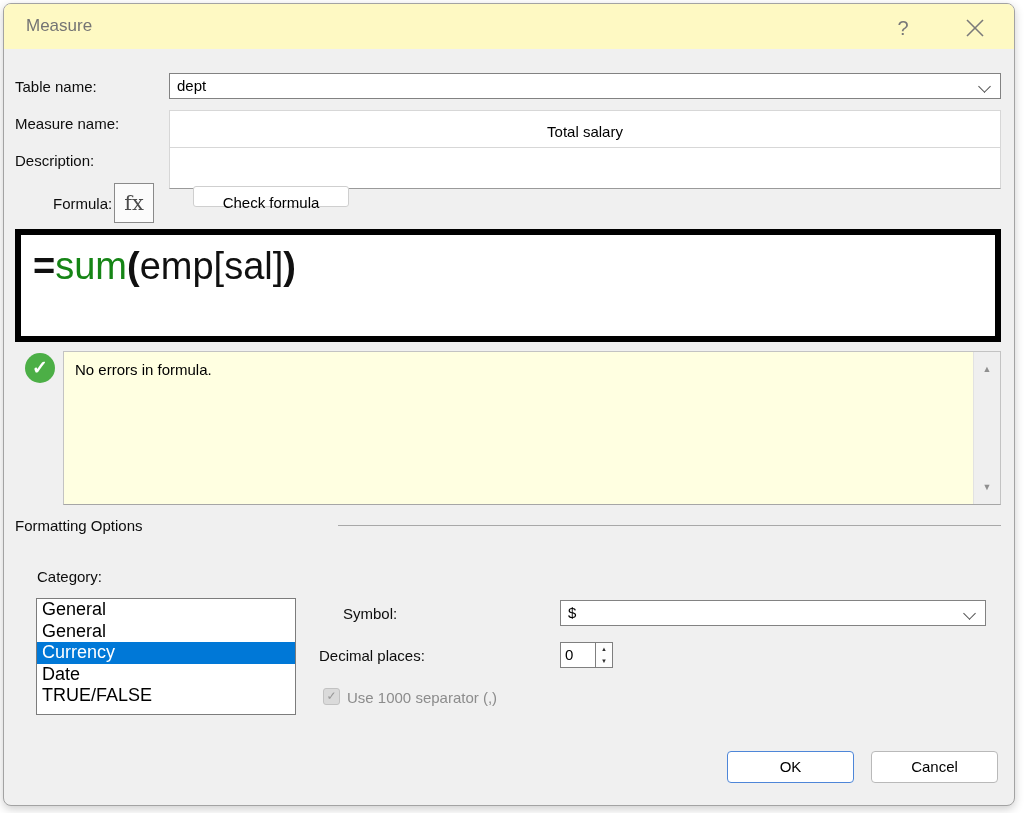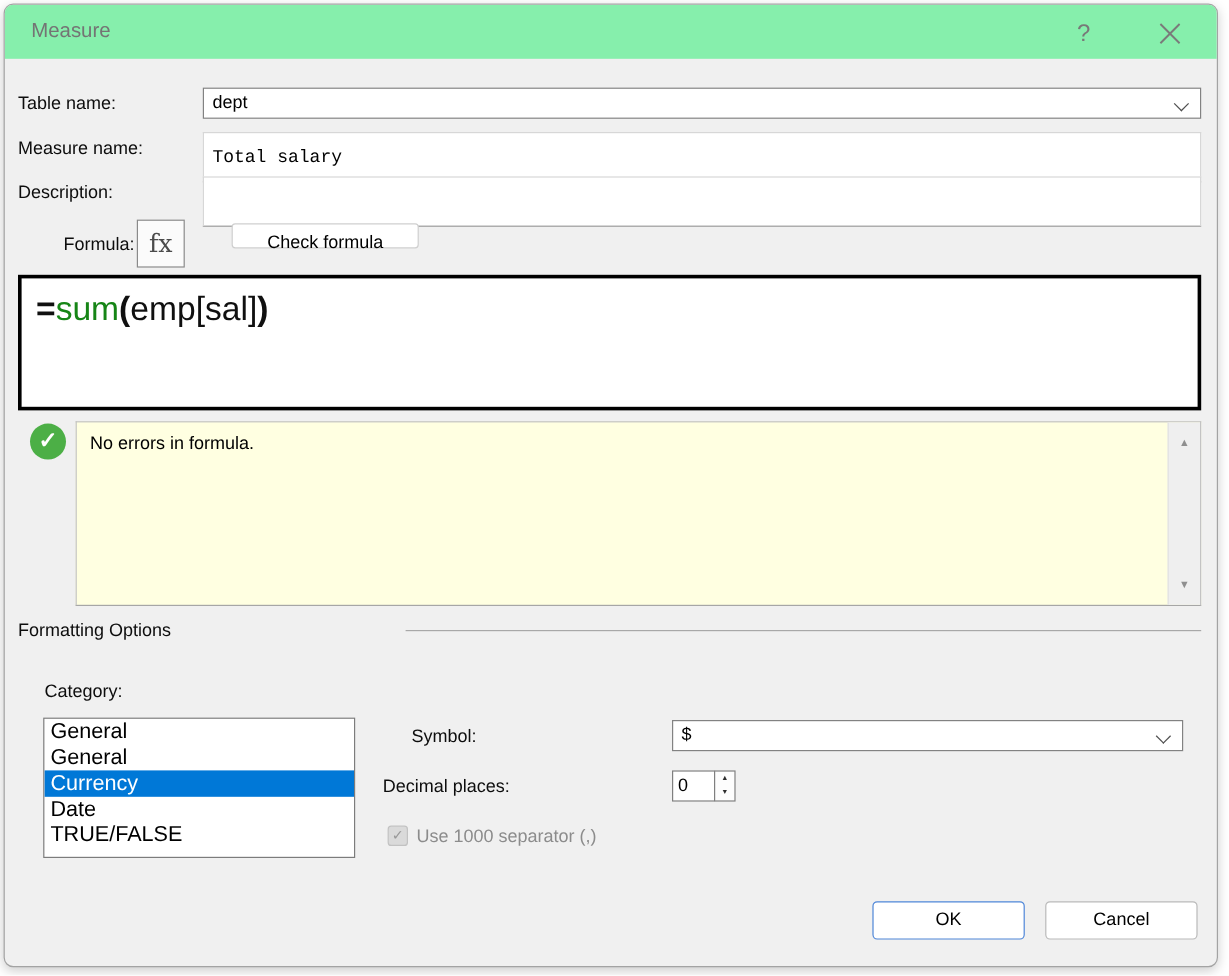--- a/index.html
+++ b/index.html
@@ -1,42 +1,42 @@
 <!DOCTYPE html>
 <html><head>
 <meta charset="utf-8">
 <style>
   html,body{margin:0;padding:0;background:#ffffff;}
   .stage{position:relative;width:1024px;height:813px;background:#ffffff;overflow:hidden;
          font-family:"Liberation Sans",sans-serif;}
   .dialog{position:absolute;left:3px;top:3px;width:1010px;height:801px;background:#f0f0f0;
           border:1px solid #a3a3a3;border-radius:8px;box-shadow:0 3px 10px rgba(0,0,0,.20);overflow:hidden;}
-  .titlebar{position:absolute;left:0;top:0;right:0;height:45px;background:#86efac;}
+  .titlebar{position:absolute;left:0;top:0;right:0;height:45px;background:#fef9c3;}
   .title{position:absolute;left:22px;top:12px;font-size:17px;color:#747474;}
   .help-btn{position:absolute;left:884px;top:9px;width:30px;height:30px;font-size:20px;color:#787878;
             text-align:center;line-height:30px;cursor:default;}
   .close-btn{position:absolute;left:953px;top:8px;width:36px;height:32px;display:flex;
              align-items:center;justify-content:center;}
   .lbl{position:absolute;font-size:15px;color:#0d0d0d;white-space:nowrap;}
   .combo{position:absolute;background:#ffffff;border:1px solid #828282;height:26px;box-sizing:border-box;
          font-size:15px;color:#000;}
   .combo .val{position:absolute;left:7px;top:3px;}
   .chev{position:absolute;right:11px;top:8px;width:8px;height:8px;border-right:1.6px solid #4f4f4f;
         border-bottom:1.6px solid #4f4f4f;transform:rotate(45deg);}
   .txtinput{position:absolute;height:42px;box-sizing:border-box;background:#ffffff;
             border:1px solid #d7d7d7;border-bottom:1px solid #9a9a9a;font-size:15px;color:#000;
-            padding:0 7px;font-family:Liberation Mono, monospace;outline:none;}
+            padding:0 7px;font-family:Liberation Sans, sans-serif;outline:none;text-align:center;}
   .fx-btn{position:absolute;left:110px;top:179px;width:40px;height:40px;background:#fbfbfb;
           border:1px solid #8a8a8a;box-sizing:border-box;text-align:center;}
   .fx-glyph{font-family:"DejaVu Serif",serif;font-size:21px;color:#4b4b4b;line-height:38px;}
   .check-formula-btn{position:absolute;left:165px;top:182px;width:156px;height:21px;background:#ffffff;
           border:1px solid #cfcfcf;border-radius:3px;box-sizing:border-box;font-size:15px;color:#000;
           text-align:center;line-height:31px;cursor:default;margin-left:24px;}
   .formula-box{position:absolute;left:11px;top:225px;width:986px;height:113px;background:#ffffff;
-          border:3px solid #000000;box-sizing:border-box;padding:10px 12px;font-size:28px;color:#101010;
+          border:6px solid #000000;box-sizing:border-box;padding:10px 12px;font-size:38px;color:#101010;
           white-space:nowrap;overflow:hidden;}
   .seg-op,.seg-paren{font-weight:bold;color:#101010;}
   .seg-keyword{color:#168516;}
   .seg-plain{color:#101010;}
   .status-icon{position:absolute;left:21px;top:349px;width:30px;height:30px;border-radius:50%;
           background:#4caf46;color:#ffffff;font-size:19px;font-weight:bold;text-align:center;line-height:30px;}
   .msgbox{position:absolute;left:59px;top:347px;width:938px;height:154px;background:#ffffe1;
           border:1px solid #c3c3c3;border-bottom:1px solid #a6a6a6;box-sizing:border-box;}
   .msgtext{position:absolute;left:11px;top:9px;font-size:15px;color:#000;}
   .msg-scrollbar{position:absolute;right:0;top:0;bottom:0;width:26px;background:#efefef;

